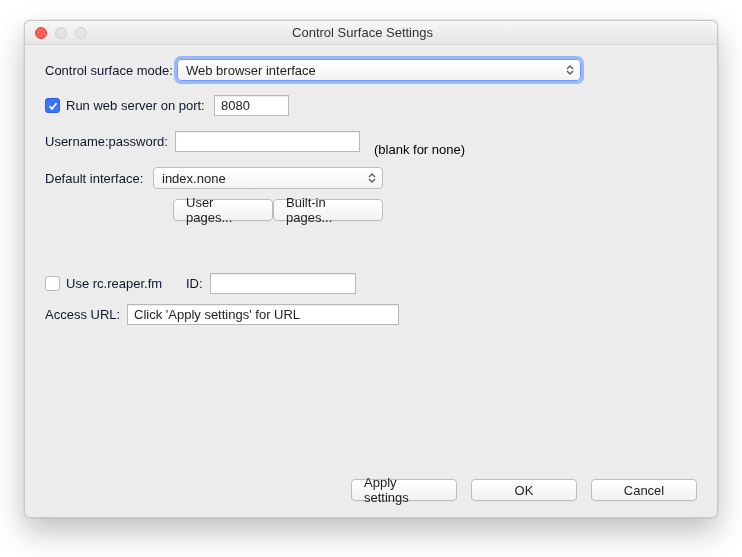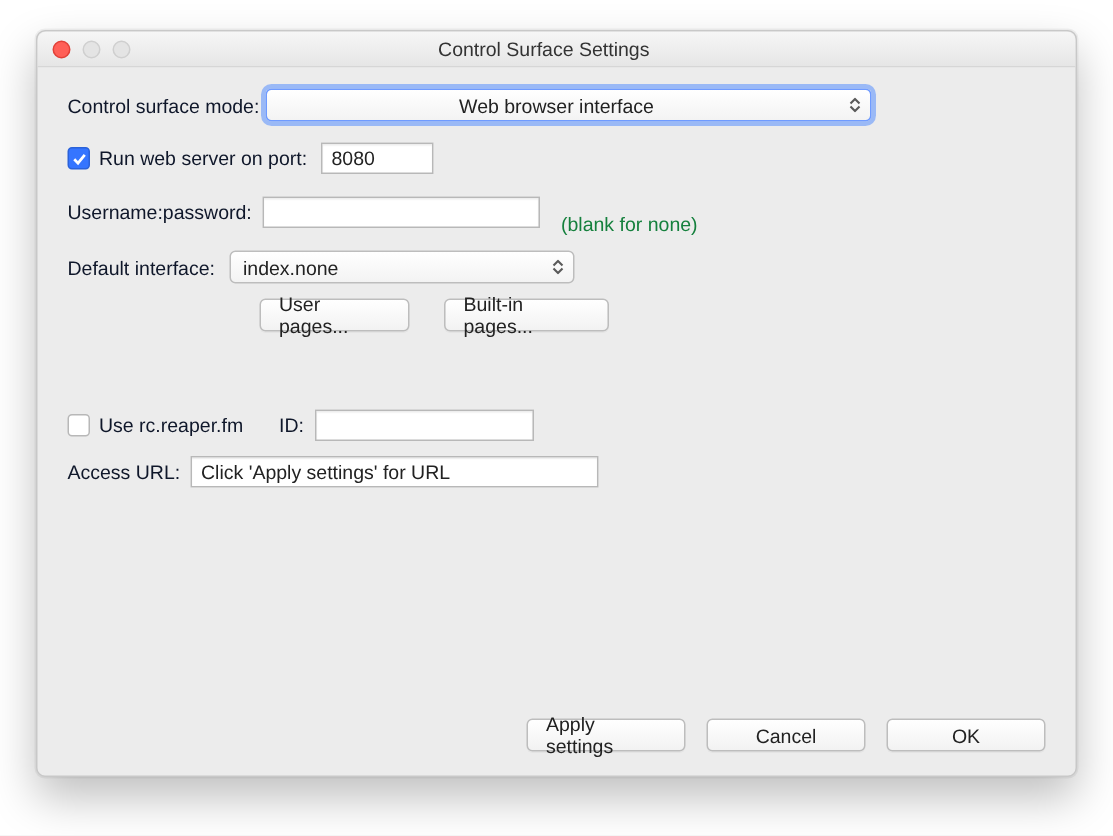--- a/index.html
+++ b/index.html
@@ -156,21 +156,21 @@
       <div class="dot dim"></div>
     </div>
     <div class="title">Control Surface Settings</div>
   </div>
 
   <div class="content">
 
     <div class="row">
       <span class="label" style="width:132px;">Control surface mode:</span>
       <div class="select-wrap" style="flex:0 0 auto;">
-        <div class="select focused" style="width:404px;justify-content:center;">
+        <div class="select focused" style="width:404px;">
           <span>Web browser interface</span>
           <span class="chev">
             <svg width="8" height="5">
                 <polyline points="1,4 4,1 7,4" fill="none" stroke="#5a5a5a" stroke-width="1.4"></polyline>
               </svg>
             <svg width="8" height="5">
                 <polyline points="1,1 4,4 7,1" fill="none" stroke="#5a5a5a" stroke-width="1.4"></polyline>
               </svg>
           </span>
         </div>
@@ -183,55 +183,55 @@
             <polyline points="1.5,5.2 4,7.8 8.5,2.2" fill="none" stroke="#fff" stroke-width="1.8"></polyline>
           </svg>
       </span>
       <span class="label" style="width:148px;">Run web server on port:</span>
       <input type="text" style="width: 75px;" value="8080">
     </div>
 
     <div class="row">
       <span class="label" style="width:130px;">Username:password:</span>
       <input type="text" style="width: 185px;" value="">
-      <span class="label" style="margin-left:14px;color:#15803d;margin-top:16px;">(blank for none)</span>
+      <span class="label" style="margin-left:14px;color:#000000;margin-top:16px;">(blank for none)</span>
     </div>
 
     <div class="row">
       <span class="label" style="width:108px;">Default interface:</span>
       <div class="select" style="width:230px;">
         <span>index.none</span>
         <span class="chev">
           <svg width="8" height="5">
               <polyline points="1,4 4,1 7,4" fill="none" stroke="#5a5a5a" stroke-width="1.4"></polyline>
             </svg>
           <svg width="8" height="5">
               <polyline points="1,1 4,4 7,1" fill="none" stroke="#5a5a5a" stroke-width="1.4"></polyline>
             </svg>
         </span>
       </div>
     </div>
 
-    <div class="row" style="margin-left:128px; gap:23px;">
+    <div class="row" style="margin-left:128px; gap:0;">
       <div class="btn" style="width:100px;">User pages...</div>
       <div class="btn" style="width:110px;">Built-in pages...</div>
     </div>
 
     <div class="row" style="margin-top:52px;">
       <span class="checkbox"></span>
       <span class="label" style="width:120px;">Use rc.reaper.fm</span>
       <span class="label" style="width:24px;">ID:</span>
       <input type="text" style="width: 146px;" value="">
     </div>
 
     <div class="row">
       <span class="label" style="width:82px;">Access URL:</span>
       <input type="text" style="width: 272px;" value="Click 'Apply settings' for URL">
     </div>
 
     <div class="footer">
       <div class="btn">Apply settings</div>
+      <div class="btn">OK</div>
       <div class="btn">Cancel</div>
-      <div class="btn">OK</div>
     </div>
 
   </div>
 </div>
 
 </body></html>

